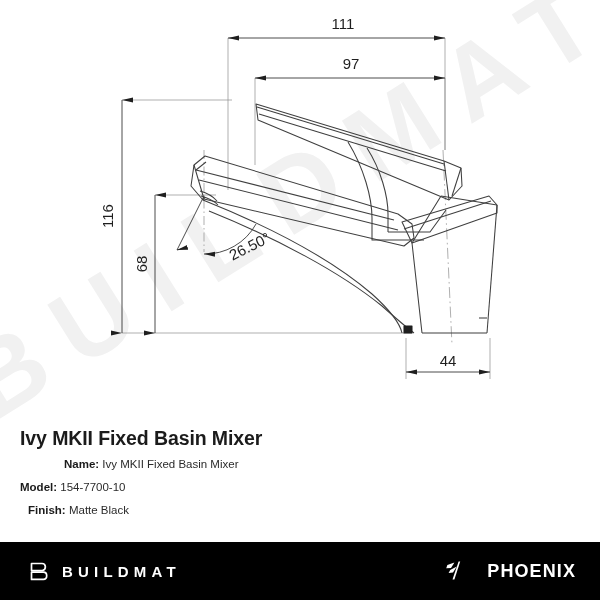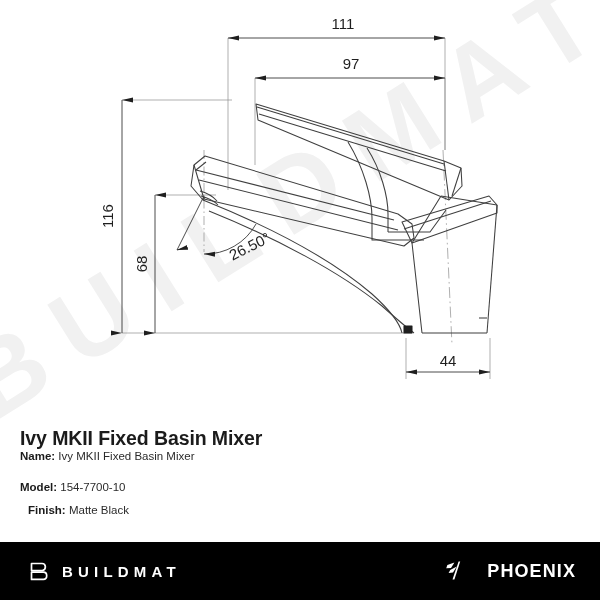--- a/index.html
+++ b/index.html
@@ -75,21 +75,21 @@
     letter-spacing: -0.1px;
     white-space: nowrap;
   }
   .spec-row {
     position: absolute;
     left: 20px;
     font-size: 11.5px;
     color: #2b2b2b;
     white-space: nowrap;
   }
-  .spec-row.r0 { top: 30px; }
+  .spec-row.r0 { top: 38px; margin-left: 44px; }
   .spec-row.r1 { top: 61px; }
   .spec-row.r2 { top: 84px; margin-left: 8px; }
   .spec-label {
     font-weight: 700;
     color: #1b1b1b;
   }
   .spec-value {
     font-weight: 400;
     color: #2b2b2b;
   }

